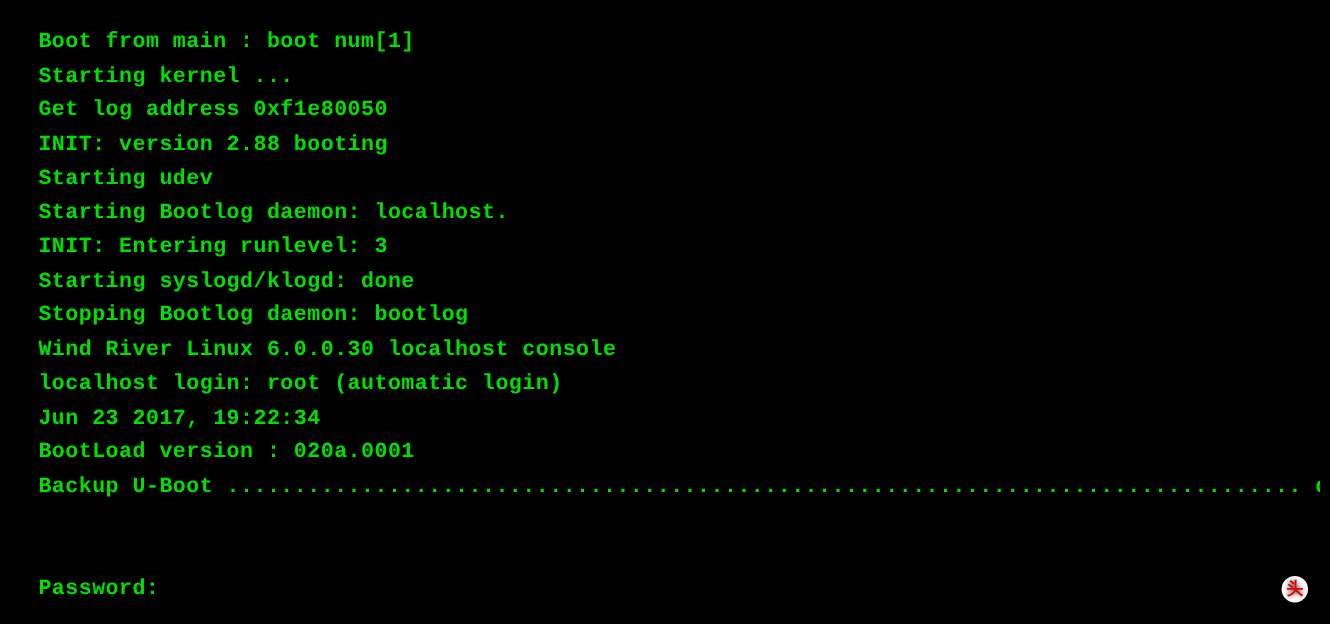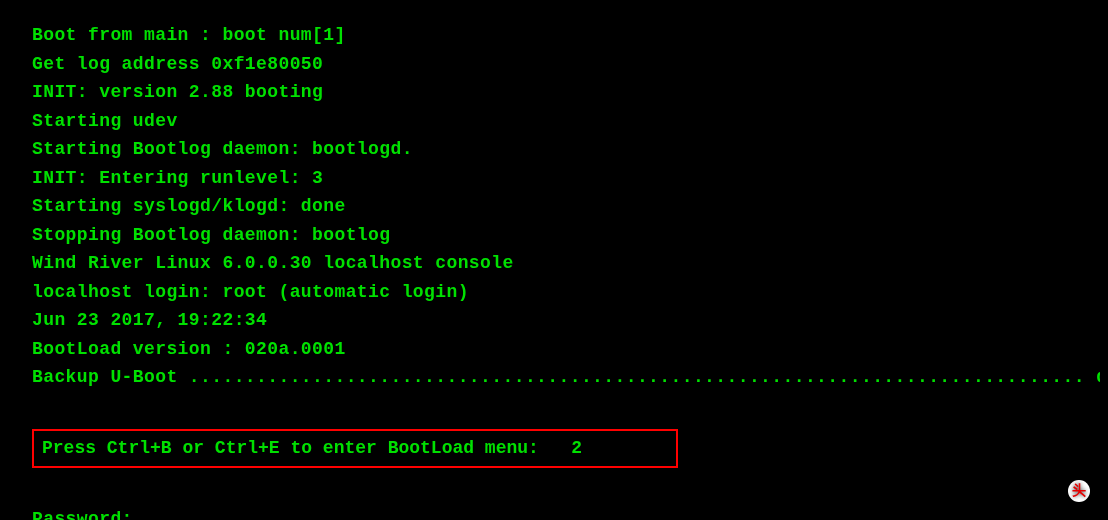--- a/index.html
+++ b/index.html
@@ -64,38 +64,36 @@
       white-space: nowrap;
       overflow: hidden;
     }
   </style>
 </head>
 <body>
 
 <div>
   <div class="terminal-line">Boot from main : boot num[1]</div>
   <div class="terminal-line"></div>
+  <div class="terminal-line">Starting kernel ...</div>
   <div class="terminal-line"></div>
   <div class="terminal-line">Get log address 0xf1e80050</div>
   <div class="terminal-line">INIT: version 2.88 booting</div>
   <div class="terminal-line">Starting udev</div>
-  <div class="terminal-line">Starting Bootlog daemon: bootlogd.</div>
+  <div class="terminal-line">Starting Bootlog daemon: localhost.</div>
   <div class="terminal-line">INIT: Entering runlevel: 3</div>
   <div class="terminal-line">Starting syslogd/klogd: done</div>
   <div class="terminal-line">Stopping Bootlog daemon: bootlog</div>
   <div class="terminal-line">Wind River Linux 6.0.0.30 localhost console</div>
   <div class="terminal-line"></div>
   <div class="terminal-line">localhost login: root (automatic login)</div>
   <div class="terminal-line"></div>
   <div class="terminal-line">Jun 23 2017, 19:22:34</div>
   <div class="terminal-line">BootLoad version : 020a.0001</div>
   <div class="terminal-line backup-line">Backup U-Boot ................................................................................ done</div>
   <div class="terminal-line">&nbsp;</div>
-  <div class="highlight-box">
-    <div class="highlight-inner">Press Ctrl+B or Ctrl+E to enter BootLoad menu:   2</div>
-  </div>
   <div class="terminal-line">&nbsp;</div>
   <div class="terminal-line">Password:</div>
 </div>
 
 <div class="watermark">
   <span class="watermark-icon">头</span>
 </div>
 
 </body></html>

